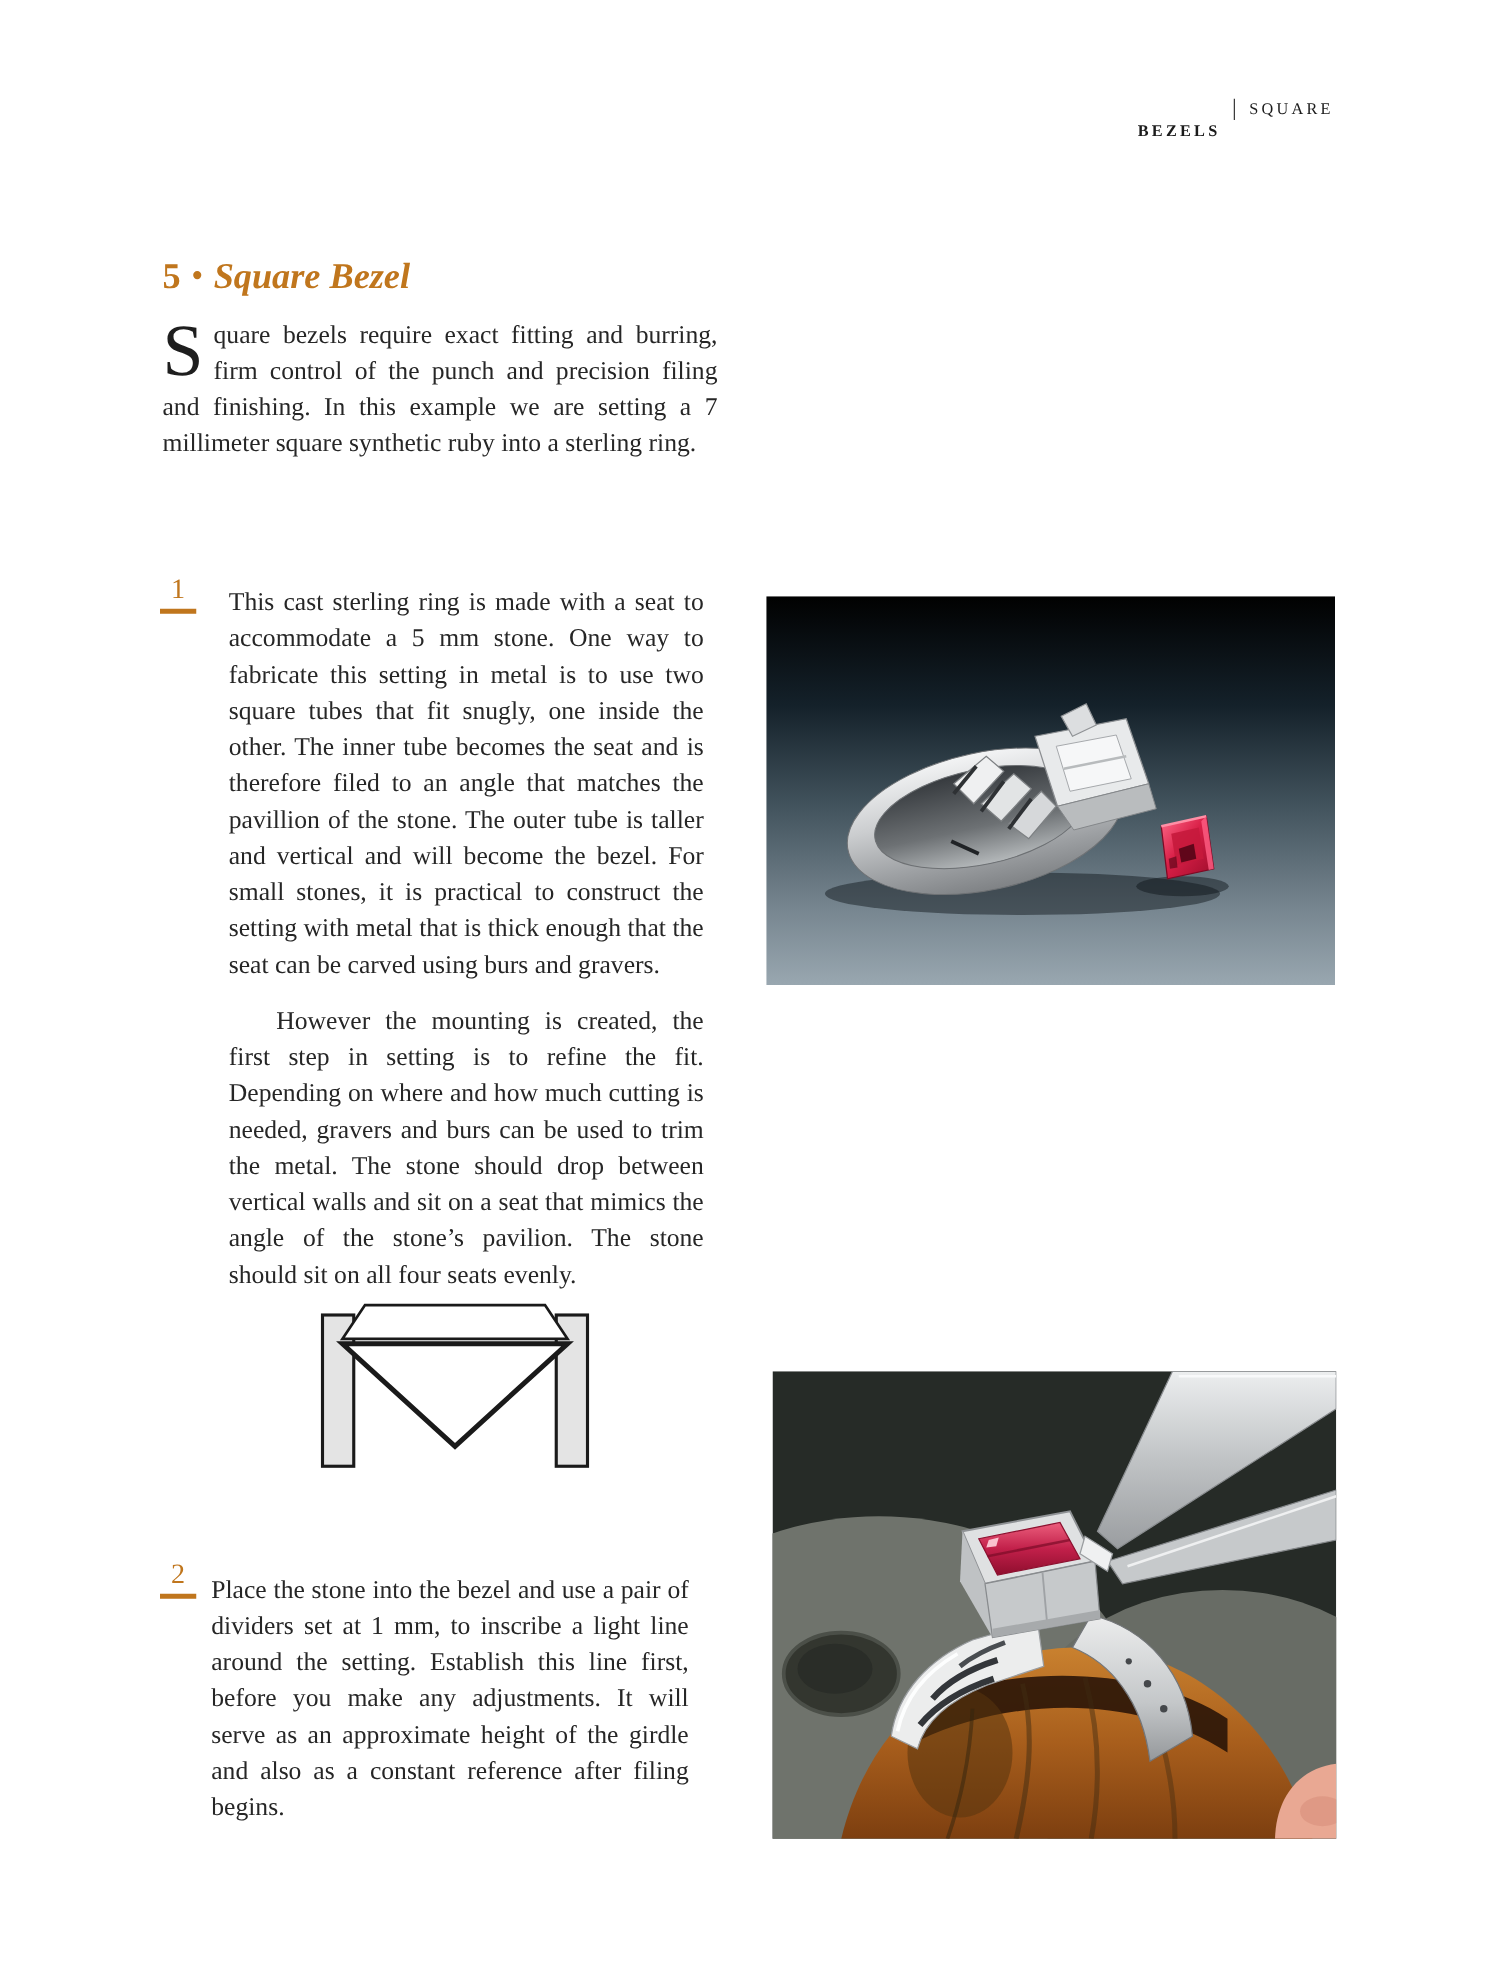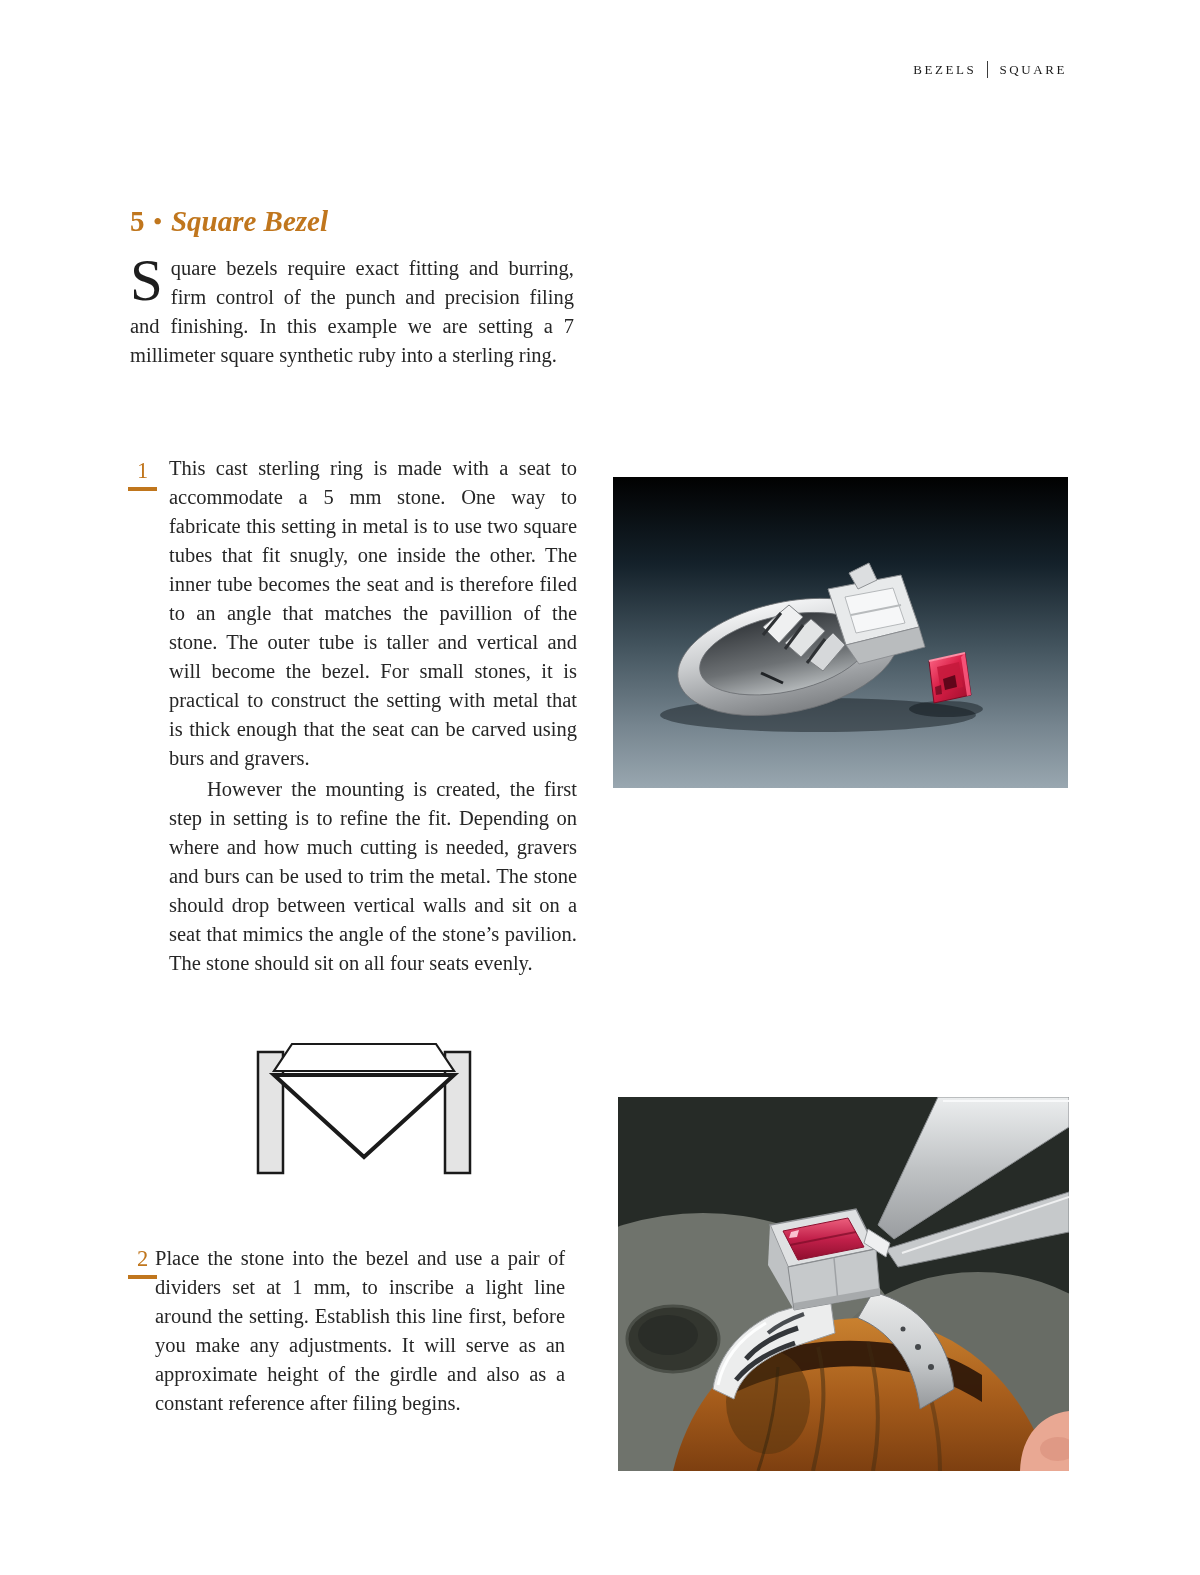--- a/index.html
+++ b/index.html
@@ -18,21 +18,21 @@
     position: absolute;
     top: 61px;
     right: 133px;
     display: flex;
     align-items: center;
     gap: 11px;
     font-size: 13px;
     letter-spacing: 2.6px;
     color: var(--header_text, #1b1b1b);
   }
-  .running-header .section { font-weight: normal; }
+  .running-header .section { font-weight: bold; margin-top: 36px; }
   .running-header .divider {
     width: 1px; height: 17px;
     background: #3c3c3c;
   }
 
   
   .chapter-title {
     position: absolute;
     left: 130px;
     top: 205px;
@@ -76,21 +76,21 @@
   .step-num.n1 { left: 128px; top: 458px; }
   .step-num.n2 { left: 128px; top: 1246px; }
 
   
   .step-text {
     position: absolute;
     font-size: 20.5px;
     line-height: 29px;
     text-align: justify;
   }
-  .step-text p { margin: 2px; }
+  .step-text p { margin: 16px; }
   .step-text p.indented { text-indent: 38px; }
   .step-text.s1 { left: 167px; top: 452px; width: 412px; }
   .step-text.s2 { left: 153px; top: 1242px; width: 414px; }
 
   
   .photo {
     position: absolute;
     display: block;
     line-height: 0;
   }

